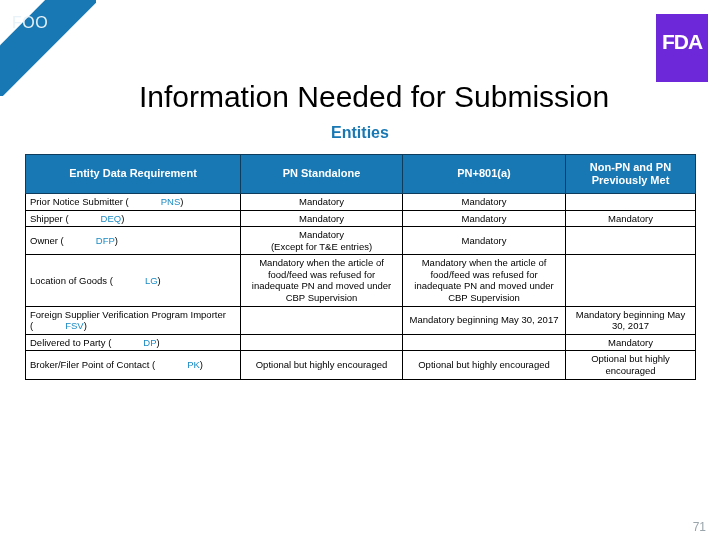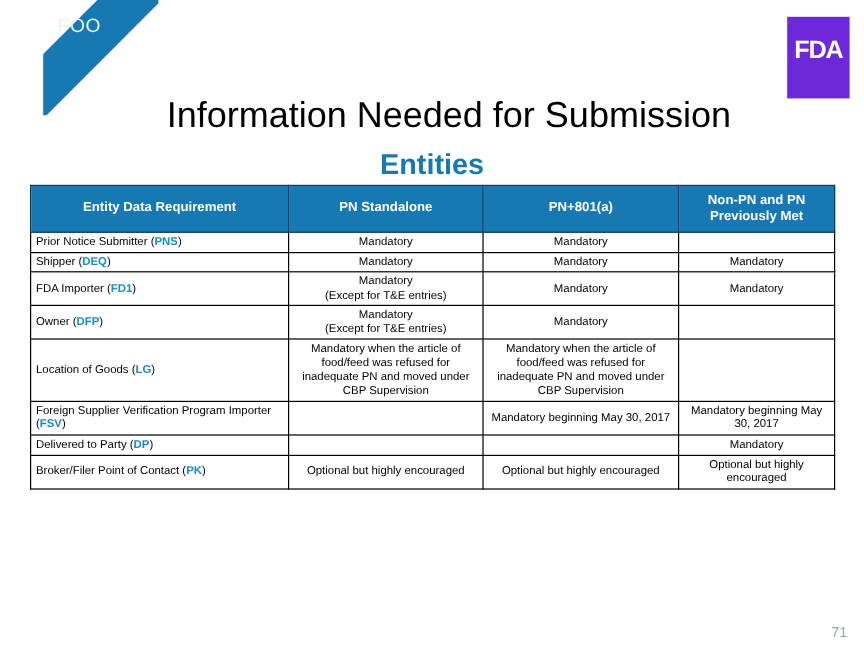--- a/index.html
+++ b/index.html
@@ -17,21 +17,20 @@
 
   
   .corner-banner {
     position: absolute;
     left: 0;
     top: 0;
     width: 96px;
     height: 96px;
     overflow: hidden;
     pointer-events: none;
-    margin-left: 36px;
   }
   .corner-banner .stripe {
     position: absolute;
     left: -46px;
     top: 14px;
     width: 170px;
     height: 38px;
     background: #1878b4;
     transform: rotate(-45deg);
     transform-origin: center center;
@@ -81,21 +80,21 @@
     font-family: "Liberation Sans", sans-serif;
     white-space: nowrap;
     margin-left: 28px;
   }
   .slide-subtitle {
     position: absolute;
     left: 0;
     right: 0;
     top: 124px;
     text-align: center;
-    font-size: 24px;
+    font-size: 16px;
     font-weight: bold;
     color: #1878b4;
     font-family: "Liberation Sans", sans-serif;
   }
 
   
   .table-wrap {
     position: absolute;
     left: 25px;
     top: 154px;
@@ -126,21 +125,22 @@
     border-color: #0d3c5c;
   }
   td.req {
     text-align: left;
   }
   td.val {
     text-align: center;
   }
   .abbr {
     color: #1b8bc4;
-    font-weight: bold;
+    font-weight: normal;
+    padding-left: 32px;
   }
 
   
   col.c0 { width: 215px; }
   col.c1 { width: 162px; }
   col.c2 { width: 163px; }
   col.c3 { width: 130px; }
 
   
   .slide-number {
@@ -190,26 +190,20 @@
           <td class="val">Mandatory</td>
           <td class="val"></td>
         </tr>
         <tr>
           <td class="req">Shipper (<span class="abbr" style="color: rgb(27, 139, 196);">DEQ</span>)</td>
           <td class="val">Mandatory</td>
           <td class="val">Mandatory</td>
           <td class="val">Mandatory</td>
         </tr>
         <tr>
-          <td class="req">FDA Importer (<span class="abbr" style="color: rgb(27, 139, 196);">FD1</span>)</td>
-          <td class="val">Mandatory<br>(Except for T&amp;E entries)</td>
-          <td class="val">Mandatory</td>
-          <td class="val">Mandatory</td>
-        </tr>
-        <tr>
           <td class="req">Owner (<span class="abbr" style="color: rgb(27, 139, 196);">DFP</span>)</td>
           <td class="val">Mandatory<br>(Except for T&amp;E entries)</td>
           <td class="val">Mandatory</td>
           <td class="val"></td>
         </tr>
         <tr>
           <td class="req">Location of Goods (<span class="abbr" style="color: rgb(27, 139, 196);">LG</span>)</td>
           <td class="val">Mandatory when the article of food/feed was refused for inadequate PN and moved under CBP Supervision</td>
           <td class="val">Mandatory when the article of food/feed was refused for inadequate PN and moved under CBP Supervision</td>
           <td class="val"></td>

